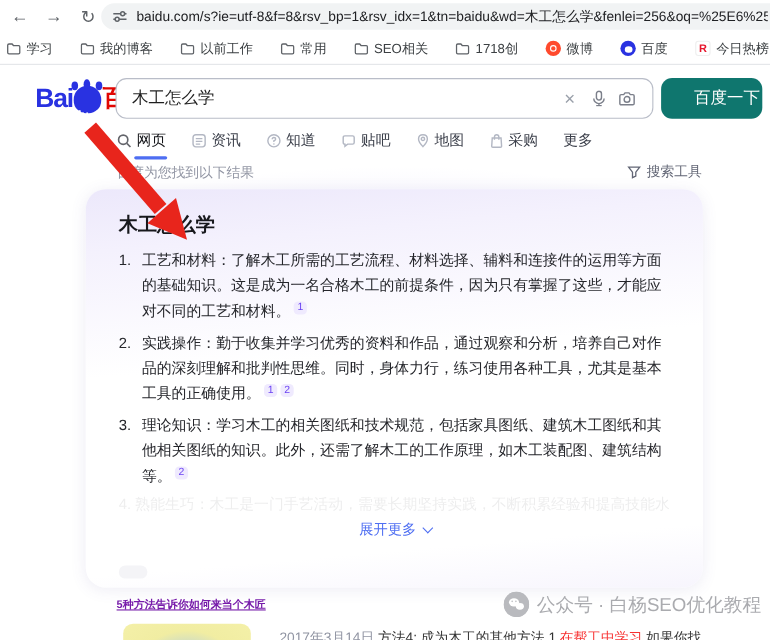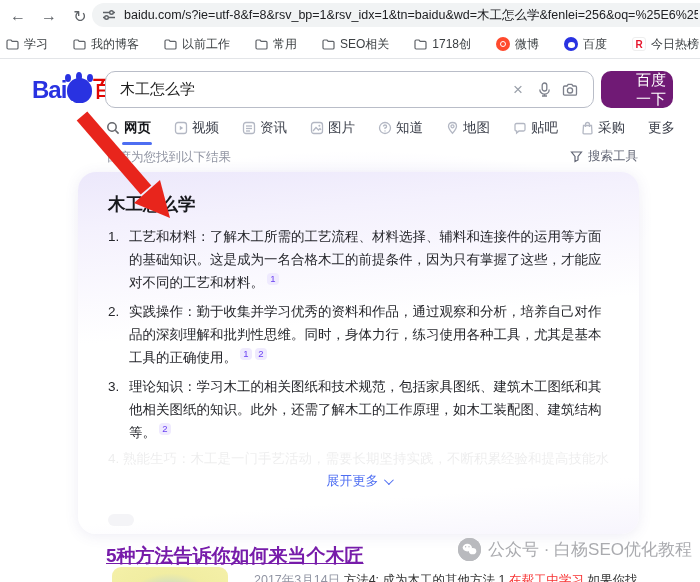--- a/index.html
+++ b/index.html
@@ -27,28 +27,28 @@
   .logo-paw { position:relative; width:25px; height:25px; background:#2932e1; border-radius:50% 50% 46% 46%; margin:0 1px 1px 1px; }
   .logo-paw .toe { position:absolute; background:#2932e1; border-radius:50%; }
   .logo-du { position:absolute; left:0; top:21px; width:42px; text-align:left; color:#fff; font-size:11px; font-weight:bold; }
   .logo-cn { color:#e10602; font-size:22px; }
   .search-box { position:absolute; left:105px; top:71px; width:489px; height:37px; border:1px solid #b9bdc8;
     border-radius:10px; background:#fff; display:flex; align-items:center; padding:0 10px 0 14px; }
   .search-input { flex:1; border:none; outline:none; font-size:15px; color:#1f1f1f; background:transparent;
     font-family:"Liberation Sans","DejaVu Sans",sans-serif; }
   .sb-icon { width:26px; display:flex; justify-content:center; align-items:center; color:#7b7f8a; cursor:pointer; }
   .clear-x { font-size:17px; color:#9aa0aa; }
-  .search-btn { position:absolute; left:601px; top:71px; width:72px; height:37px; background:#701a75; color:#fff;
+  .search-btn { position:absolute; left:601px; top:71px; width:92px; height:37px; background:#0f766e; color:#fff;
     border:none; border-radius:10px; font-size:15px; cursor:pointer; font-family:inherit;padding-left:28px; }
 
   
   .tabs { position:absolute; left:106px; top:119px; display:flex; gap:23px; align-items:center; }
   .tab { display:flex; align-items:center; gap:4px; font-size:13.5px; color:#3b3f4a; cursor:pointer; position:relative; padding-bottom:6px; }
   .tab svg { opacity:.75; }
-  .tab.active { color:#15161a; font-weight:bold; }
+  .tab.active { color:#15161a; font-weight:normal; }
   .tab-underline { position:absolute; left:16px; bottom:-2px; width:30px; height:3px; border-radius:2px; background:#4e6ef2; }
 
   
   .meta-left { position:absolute; left:106px; top:149px; font-size:12.5px; color:#9195a3; }
   .tools { position:absolute; right:62px; top:148px; display:flex; gap:5px; align-items:center;
     font-size:12.5px; color:#626675; cursor:pointer; }
 
   
   .glow { position:absolute; left:60px; top:150px; width:600px; height:120px;
     background:radial-gradient(ellipse at 50% 60%, rgba(120,90,240,.10), rgba(120,90,240,0) 70%); }
@@ -71,21 +71,21 @@
   .chev { width:7px; height:7px; border-right:1.5px solid #4e6ef2; border-bottom:1.5px solid #4e6ef2;
     transform:rotate(45deg) translateY(-2px); }
   .card-footer { display:flex; justify-content:space-between; align-items:center; }
   .fb-pill { display:flex; align-items:center; gap:9px; background:#f4f4f7; border-radius:17px;
     padding:6px 13px; color:#2c2d33; font-size:13px; }
 
   
   .arrow-overlay { position:absolute; left:70px; top:110px; width:110px; height:115px; z-index:60; pointer-events:none; }
 
   
-  .result-link { position:absolute; left:106px; top:543px; font-size:19px; font-weight:bold;
+  .result-link { position:absolute; left:106px; top:543px; font-size:10px; font-weight:bold;
     color:#771caa; text-decoration:underline; cursor:pointer; }
   .watermark { position:absolute; right:8px; top:538px; display:flex; align-items:flex-start; gap:7px;
     font-size:17px; color:#aaabaf; }
   .wm-icon { width:23px; height:23px; border-radius:50%; background:#b9babe; position:relative; flex:0 0 auto; }
   .snippet-row { position:absolute; left:112px; top:567px; width:580px; display:flex; gap:26px; align-items:flex-start; }
   .thumb { width:116px; height:42px; border-radius:9px; flex:0 0 auto; cursor:pointer;
     background:radial-gradient(ellipse at 50% 120%, #9fc3cf 0%, #bcd3d6 34%, #f1eda2 62%, #f4f0a8 100%); }
   .snippet-text { font-size:12.5px; color:#333; line-height:18px; padding-top:4px; white-space:nowrap; }
   .snip-date { color:#9195a3; }
   .snip-hl { color:#f73131; }
@@ -207,61 +207,46 @@
       <svg width="14" height="14" viewBox="0 0 14 14" fill="none" stroke="#30323a" stroke-width="1.5">
           <circle cx="6" cy="6" r="4.2"></circle>
           <line x1="9.3" y1="9.3" x2="12.6" y2="12.6"></line>
         </svg>
       <span>网页</span>
       <span class="tab-underline"></span>
     </div>
     <div class="tab">
       <svg width="14" height="14" viewBox="0 0 14 14" fill="none" stroke="#9aa0b0" stroke-width="1.3">
           <rect x="1.5" y="1.5" width="11" height="11" rx="2.5"></rect>
-          <path d="M5.8 4.8 L9.2 7 L5.8 9.2 Z" fill="#9aa0b0" stroke="none"></path>
-        </svg>
-      <span>视频</span>
-    </div>
-    <div class="tab">
-      <svg width="14" height="14" viewBox="0 0 14 14" fill="none" stroke="#9aa0b0" stroke-width="1.3">
-          <rect x="1.5" y="1.5" width="11" height="11" rx="2.5"></rect>
           <line x1="4" y1="5" x2="10" y2="5"></line>
           <line x1="4" y1="7.5" x2="10" y2="7.5"></line>
           <line x1="4" y1="10" x2="8" y2="10"></line>
         </svg>
       <span>资讯</span>
-    </div>
-    <div class="tab">
-      <svg width="14" height="14" viewBox="0 0 14 14" fill="none" stroke="#9aa0b0" stroke-width="1.3">
-          <rect x="1.5" y="1.5" width="11" height="11" rx="2.5"></rect>
-          <path d="M3 10 L6 6.5 L8.5 9 L10 7.5 L11 9"></path>
-          <circle cx="9.4" cy="4.8" r="1" fill="#9aa0b0" stroke="none"></circle>
-        </svg>
-      <span>图片</span>
     </div>
     <div class="tab">
       <svg width="14" height="14" viewBox="0 0 14 14" fill="none" stroke="#9aa0b0" stroke-width="1.3">
           <circle cx="7" cy="7" r="5.5"></circle>
           <path d="M5.5 5.6 Q5.5 4 7 4 Q8.6 4 8.6 5.4 Q8.6 6.6 7 7 V8"></path>
           <circle cx="7" cy="9.9" r=".7" fill="#9aa0b0" stroke="none"></circle>
         </svg>
       <span>知道</span>
     </div>
     <div class="tab">
+      <svg width="14" height="14" viewBox="0 0 14 14" fill="none" stroke="#9aa0b0" stroke-width="1.3">
+          <path d="M2 4 Q2 2.5 3.5 2.5 H10.5 Q12 2.5 12 4 V8.5 Q12 10 10.5 10 H6 L3.6 12 V10 H3.5 Q2 10 2 8.5 Z"></path>
+        </svg>
+      <span>贴吧</span>
+    </div>
+    <div class="tab">
       <svg width="13" height="14" viewBox="0 0 13 14" fill="none" stroke="#9aa0b0" stroke-width="1.3">
           <path d="M6.5 1.5 Q10.5 1.5 10.5 5.3 Q10.5 8 6.5 12.3 Q2.5 8 2.5 5.3 Q2.5 1.5 6.5 1.5 Z"></path>
           <circle cx="6.5" cy="5.3" r="1.5"></circle>
         </svg>
       <span>地图</span>
-    </div>
-    <div class="tab">
-      <svg width="14" height="14" viewBox="0 0 14 14" fill="none" stroke="#9aa0b0" stroke-width="1.3">
-          <path d="M2 4 Q2 2.5 3.5 2.5 H10.5 Q12 2.5 12 4 V8.5 Q12 10 10.5 10 H6 L3.6 12 V10 H3.5 Q2 10 2 8.5 Z"></path>
-        </svg>
-      <span>贴吧</span>
     </div>
     <div class="tab">
       <svg width="13" height="14" viewBox="0 0 13 14" fill="none" stroke="#9aa0b0" stroke-width="1.3">
           <path d="M2.5 4.5 H10.5 L11 12 Q11 12.8 10 12.8 H3 Q2 12.8 2 12 Z"></path>
           <path d="M4.5 6 V3.6 Q4.5 1.5 6.5 1.5 Q8.5 1.5 8.5 3.6 V6"></path>
         </svg>
       <span>采购</span>
     </div>
     <div class="tab">
       <span>更多</span>

